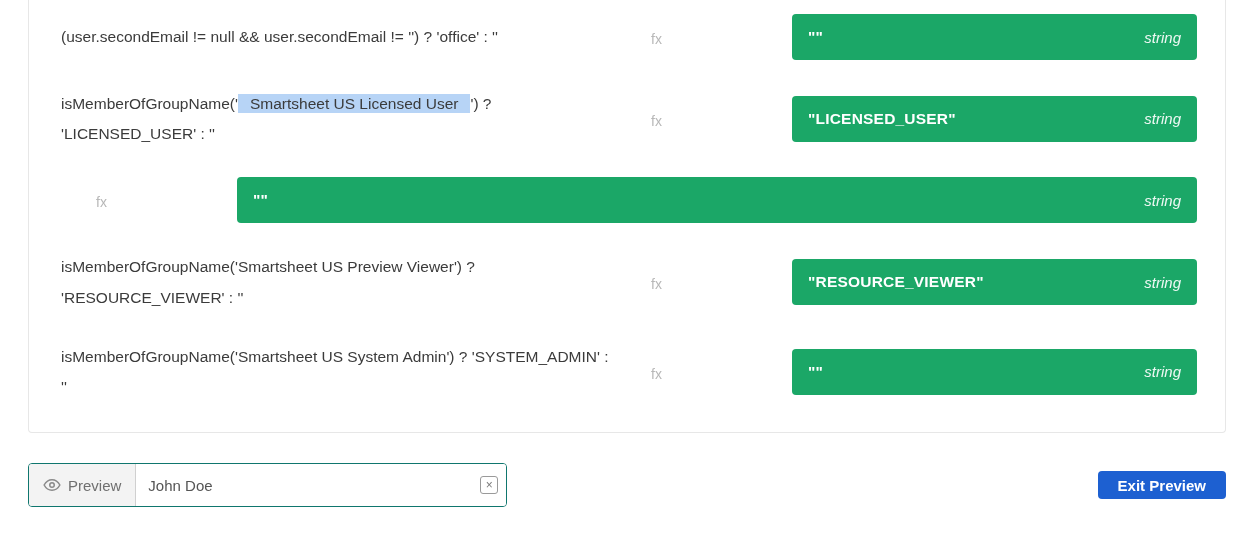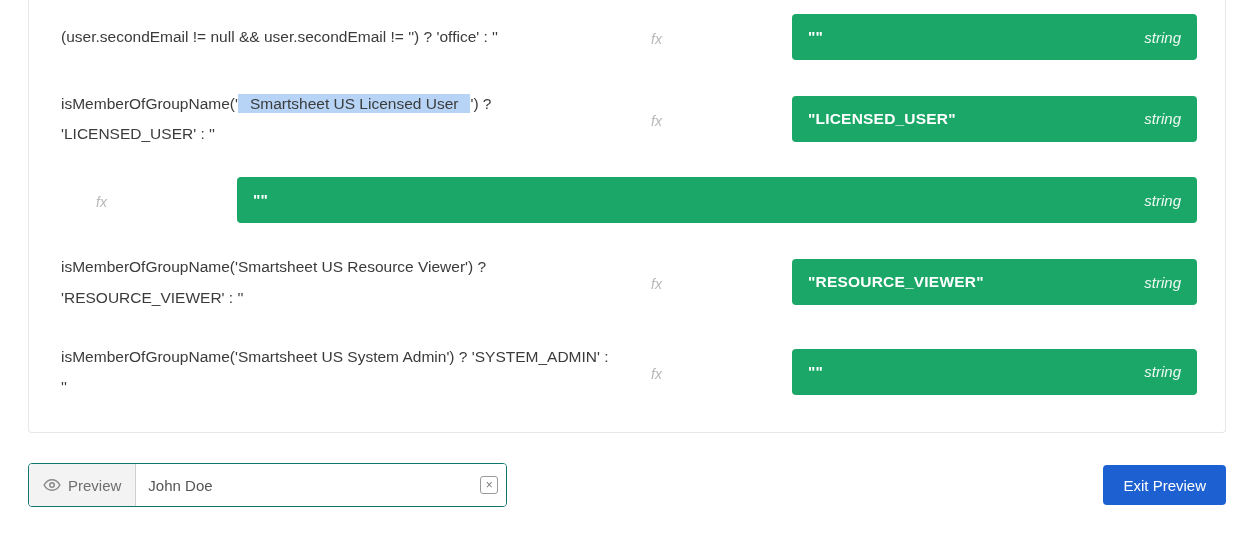--- a/index.html
+++ b/index.html
@@ -31,21 +31,20 @@
       padding-top: 1px;
     }
     .col-fx {
       flex: 0 0 90px;
       text-align: right;
       padding-right: 44px;
       padding-top: 3px;
     }
     .fx {
       color: #b8b8b8;
-      font-style: italic;
       font-size: 14px;
       user-select: none;
     }
     .col-result {
       flex: 1;
       padding-left: 86px;
     }
     .chip {
       background: #1ba767;
       border-radius: 4px;
@@ -134,23 +133,23 @@
       font-size: 12px;
       line-height: 1;
       padding: 0;
     }
     .exit-btn {
       background: #1d60d1;
       color: #fff;
       border: none;
       border-radius: 4px;
       padding: 0 20px;
-      height: 40px;
-      font-size: 15px;
-      font-weight: 400;
+      height: 28px;
+      font-size: 15px;
+      font-weight: 700;
       cursor: pointer;
     }
     .eye-icon {
       width: 18px;
       height: 18px;
       stroke: #8a8a8a;
       fill: none;
     }
   </style>
 </head>
@@ -195,21 +194,21 @@
     <div class="col-result">
       <div class="chip">
         <span class="chip-value">""</span>
         <span class="chip-type">string</span>
       </div>
     </div>
   </div>
 
   <div class="row">
     <div class="col-expr">
-      <span>isMemberOfGroupName('Smartsheet US Resource Viewer') ? 'RESOURCE_VIEWER' : ''</span>
+      <span>isMemberOfGroupName('Smartsheet US Preview Viewer') ? 'RESOURCE_VIEWER' : ''</span>
     </div>
     <div class="col-fx">
       <span class="fx">fx</span>
     </div>
     <div class="col-result">
       <div class="chip">
         <span class="chip-value">"RESOURCE_VIEWER"</span>
         <span class="chip-type">string</span>
       </div>
     </div>

